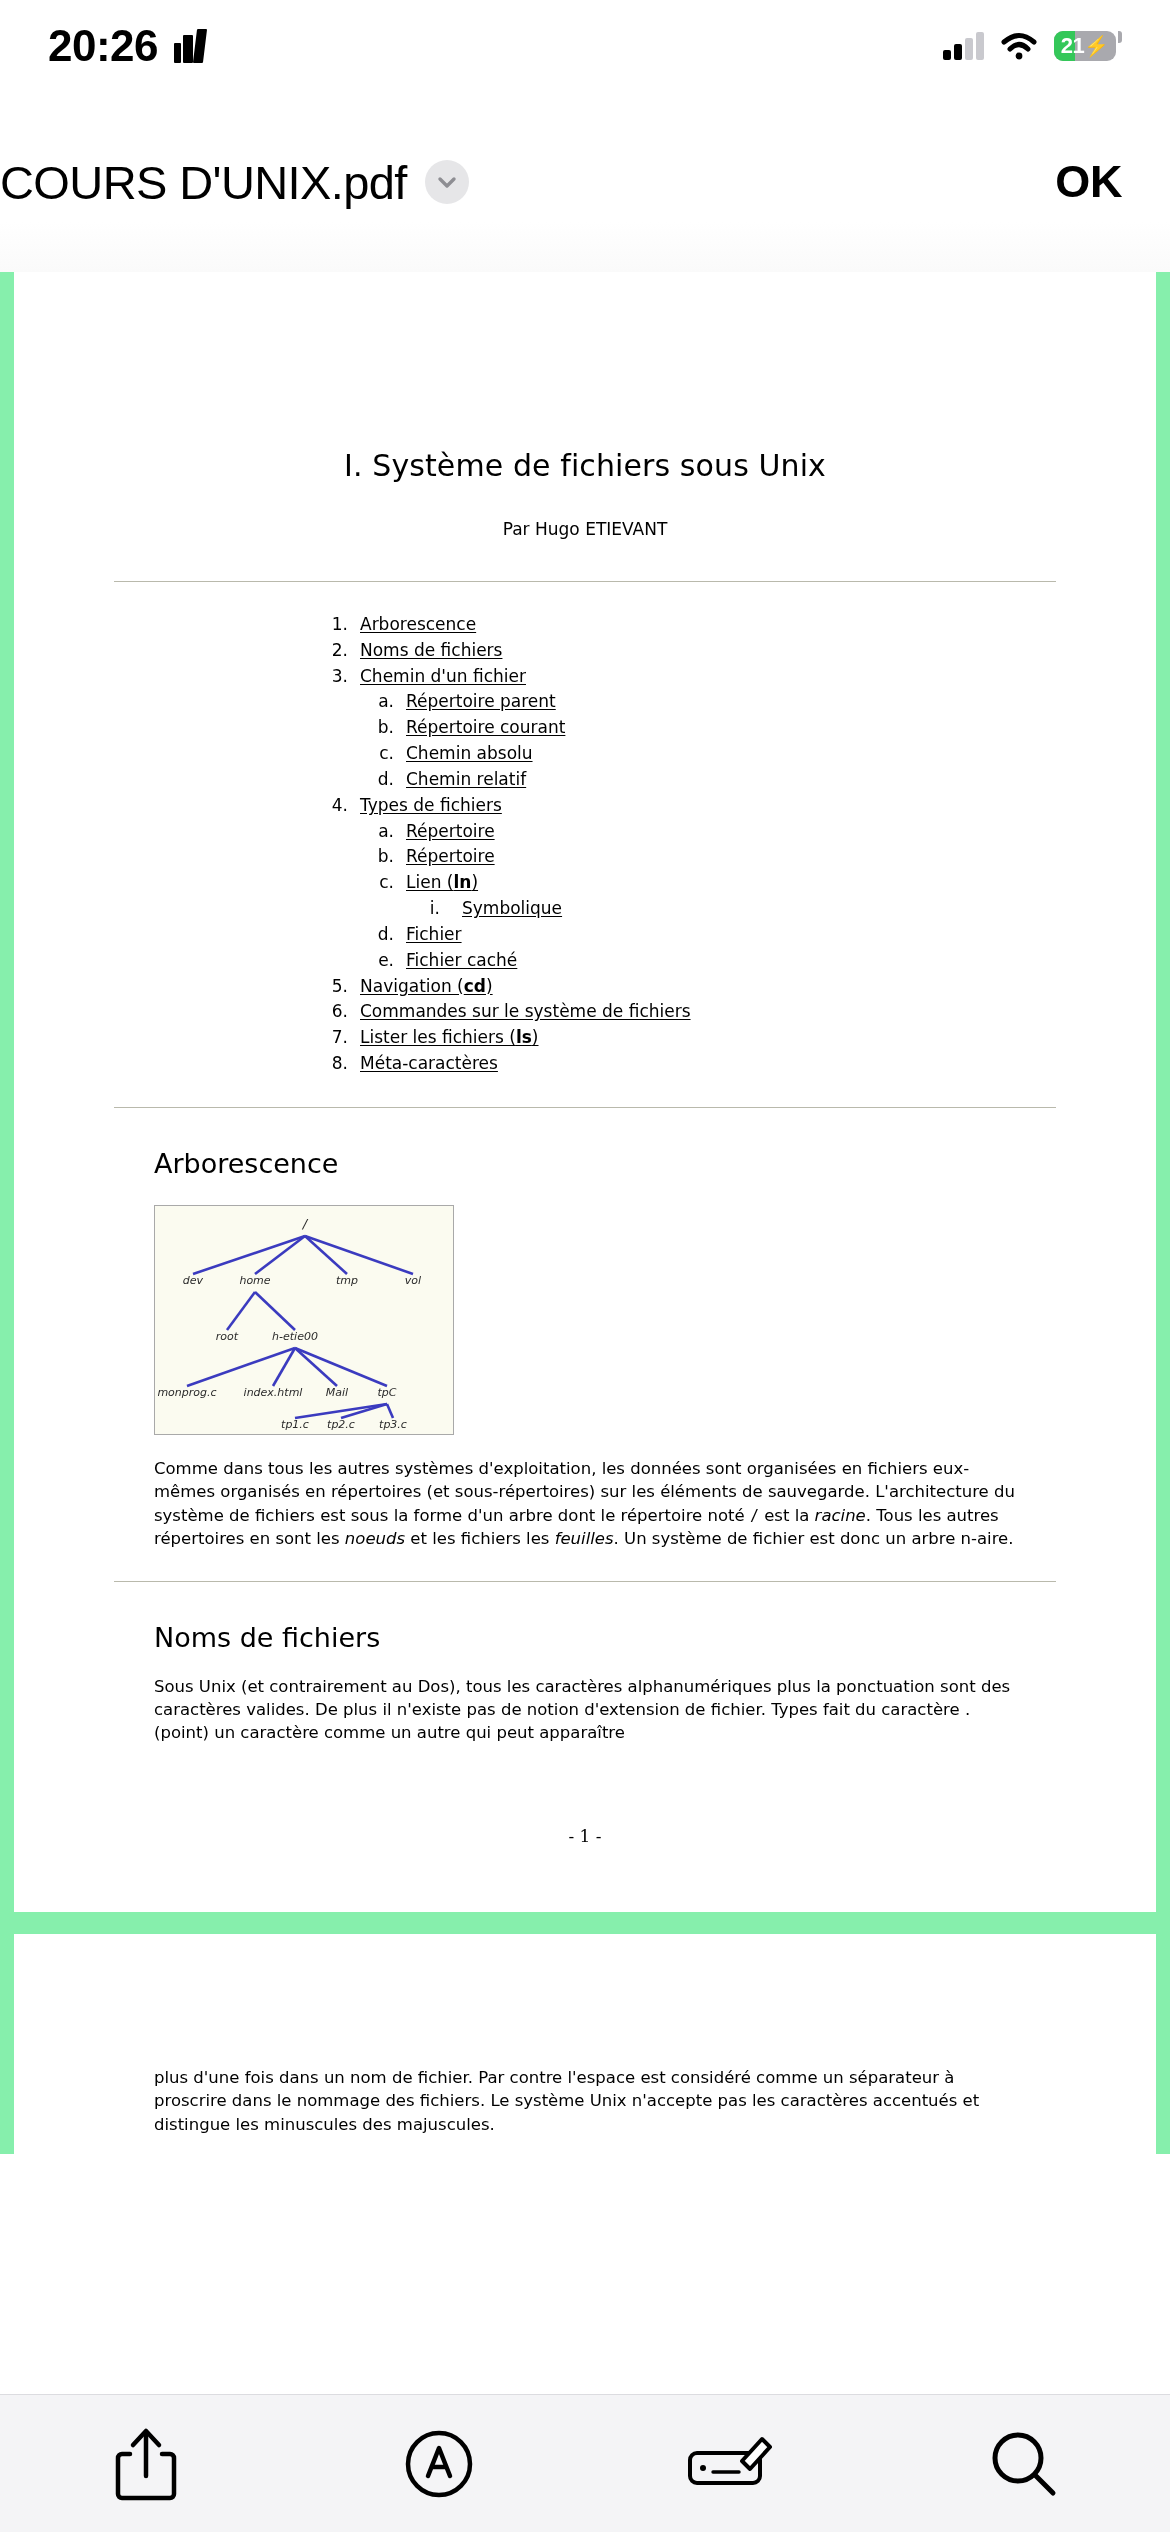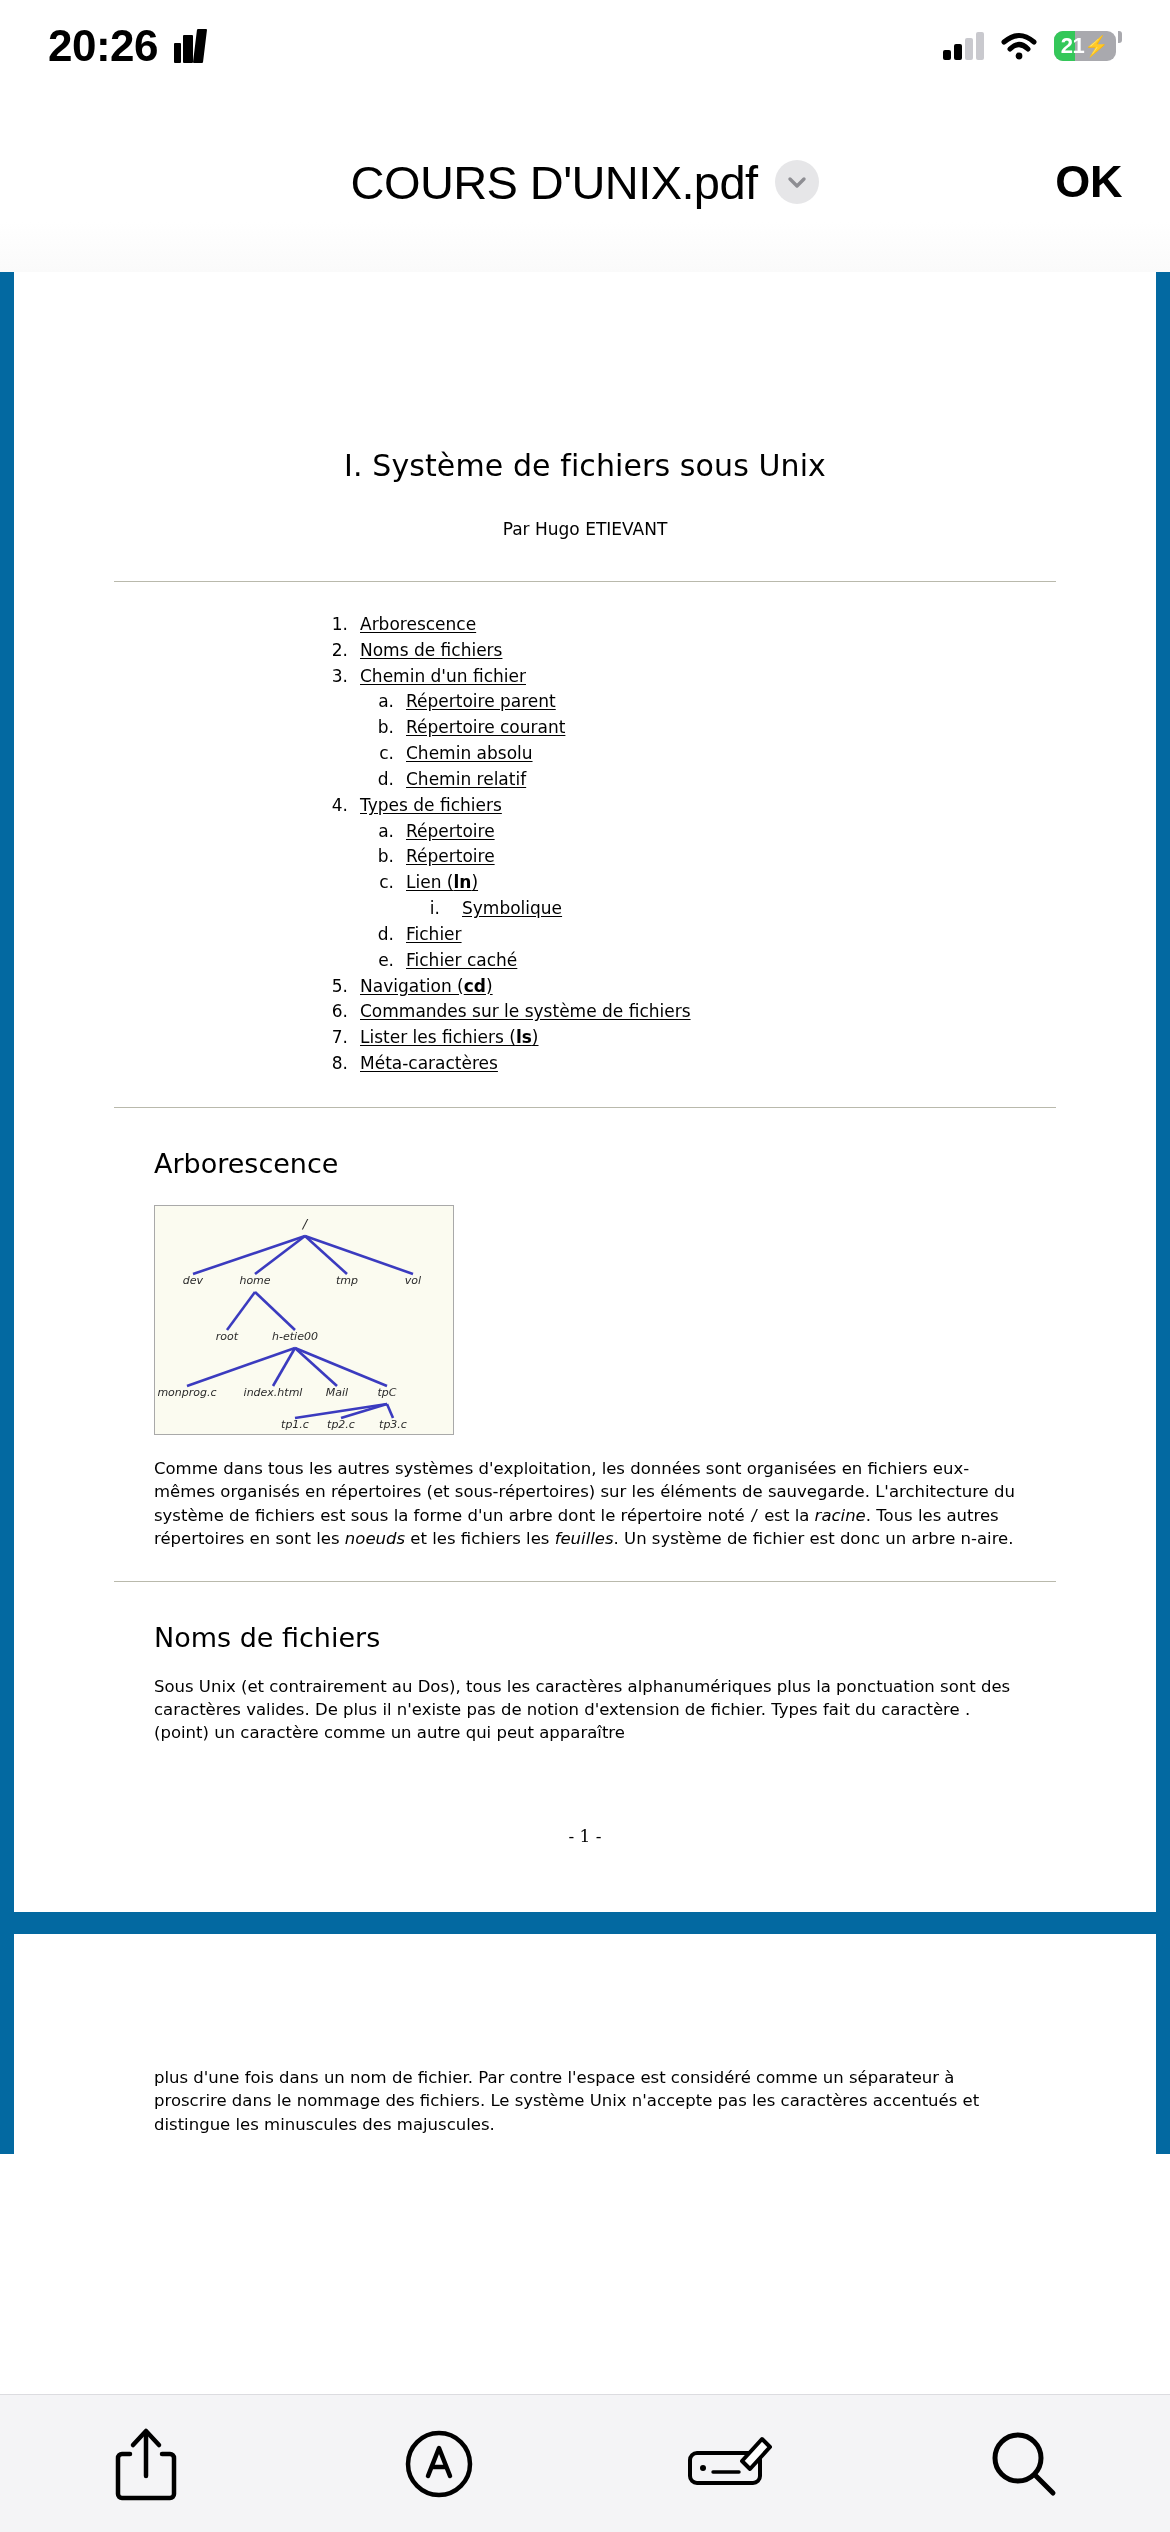--- a/index.html
+++ b/index.html
@@ -52,41 +52,41 @@
   .battery-cap {
     width: 4px; height: 12px; background: #a9a9ae;
     border-radius: 0 3px 3px 0; margin-left: 2px;
   }
   .batt-wrap { display: flex; }
 
   
   .navbar {
     position: absolute; top: 92px; left: 0; width: 1170px; height: 180px;
     background: linear-gradient(180deg,#ffffff 0%, #ffffff 72%, #fafafa 100%);
-    display: flex; align-items: center; justify-content: center;
+    display: flex; align-items: center; justify-content: flex-start;
   }
   .nav-title-wrap { display: flex; align-items: center; gap: 18px; }
   .nav-title {
     font-size: 47px; font-weight: 400; color: #000; letter-spacing: -0.6px;
     white-space: nowrap;
   }
   .chev-btn {
     width: 44px; height: 44px; border-radius: 50%; background: #e6e6e8;
     display: flex; align-items: center; justify-content: center;
   }
   .chev-btn svg { display: block; }
   .ok-btn {
     position: absolute; right: 48px; top: 50%; transform: translateY(-50%);
     font-size: 45px; font-weight: 700; color: #000; letter-spacing: -0.4px;
   }
 
   
   .doc-area {
     position: absolute; top: 272px; left: 0; width: 1170px; height: 1882px;
-    background: #0369a1; overflow: hidden;
+    background: #86efac; overflow: hidden;
   }
   .page {
     background: #ffffff; margin: 0 14px 22px 14px;
     position: relative;
   }
   .page-1 { height: 1640px; padding: 96px 0 0 0; }
   .page-2 { height: 420px; padding: 110px 0 0 0; }
 
   .doc-inner { padding: 0 140px; }
 

